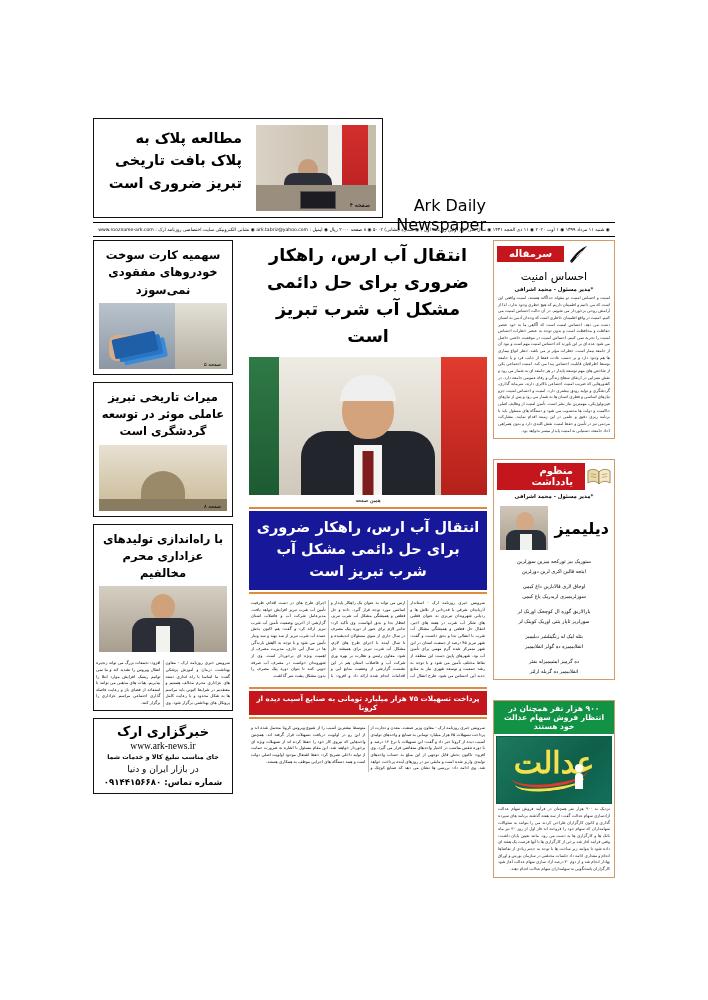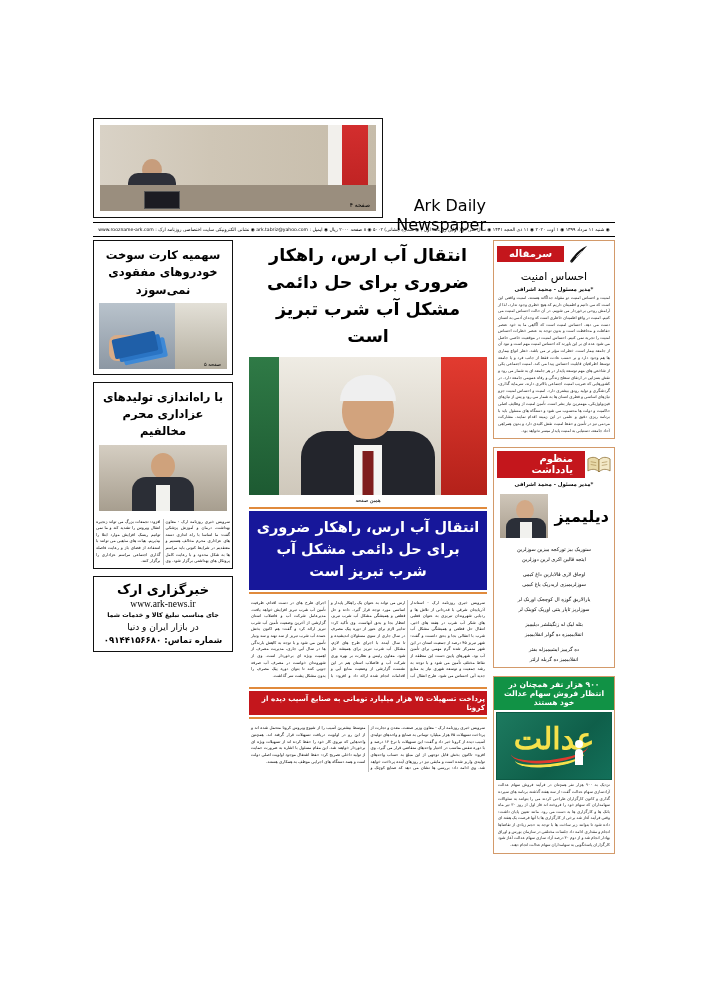--- a/index.html
+++ b/index.html
@@ -96,21 +96,21 @@
     display:flex;align-items:center;justify-content:center;
     font-size:4.6px;letter-spacing:0px;white-space:nowrap;overflow:hidden;
   }
   
   .content{position:absolute;left:93px;top:240px;width:522px;height:660px;}
   .col-right{position:absolute;right:0;top:0;width:122px;}
   .col-mid{position:absolute;right:128px;top:0;width:238px;}
   .col-left{position:absolute;left:0;top:0;width:140px;}
 
   
-  .side-box{border:1px solid #d39a6a;background:#fff;margin-bottom:8px;padding:0;}
+  .side-box{border:1px solid #d39a6a;background:#fff;margin-bottom:20px;padding:0;}
   .side-head{
     display:flex;flex-direction:row-reverse;align-items:center;gap:4px;
     padding:3px 3px 2px 3px;
   }
   .side-head .lbl{
     background:#c4161c;color:#fff;font-weight:bold;font-size:10px;
     padding:2px 12px 3px;letter-spacing:0px;
   }
   .side-head .ic{width:22px;height:20px;position:relative;flex:0 0 auto;}
   .pen-ic{display:block;}
@@ -190,21 +190,21 @@
   .cols3{
     column-count:3;column-gap:5px;column-rule:1px solid #bbb;
     font-size:4.1px;line-height:1.62;text-align:justify;padding:4px 2px;
   }
   .cols2{
     column-count:2;column-gap:5px;column-rule:1px solid #bbb;
     font-size:4.1px;line-height:1.62;text-align:justify;padding:4px 2px;
   }
   .red-banner{
     background:#c4161c;color:#fff;font-weight:bold;font-size:7.2px;
-    padding:3px 2px;
+    text-align:center;padding:3px 2px;
   }
   
   .card{border:1px solid #111;margin-bottom:7px;background:#fff;position:relative;}
   .card .c-title{font-weight:bold;font-size:11.5px;line-height:1.5;text-align:center;padding:6px 5px 4px;}
   .card .c-photo{height:66px;margin:0 5px 5px;position:relative;overflow:hidden;background:#cdc6ba;}
   .c-photo.money{background:linear-gradient(180deg,#b9c3cc,#8c97a3);}
   .c-photo.money .hand{position:absolute;left:10px;bottom:8px;width:34px;height:26px;background:#d9ac87;border-radius:8px;}
   .c-photo.money .cards{position:absolute;left:14px;bottom:14px;width:44px;height:20px;background:#1f5fa8;border-radius:2px;transform:rotate(-12deg);box-shadow:4px 4px 0 #2a74c4,8px 8px 0 #3e89d6;}
   .c-photo.money .shelf{position:absolute;right:0;top:0;bottom:0;width:52px;background:linear-gradient(180deg,#e3e0d7,#b4ae9f);}
   .c-photo.heritage{background:linear-gradient(180deg,#e7e1d2,#c9b996);}
@@ -249,20 +249,21 @@
       <div class="col" style="left:36px"></div>
       <div class="col" style="left:52px"></div>
       <div class="col" style="left:66px"></div>
       <div class="arch1"></div>
       <div class="arch2"></div>
     </div>
   </div>
   <div style="position:absolute;left:404px;top:196px;width:82px;">Ark Daily Newspaper</div>
 
   <div class="top-feature">
+    <div class="tf-title">مطالعه پلاک به پلاک بافت تاریخی تبریز ضروری است</div>
     <div class="tf-photo">
       <div class="curtain"></div>
       <div class="flagred"></div>
       <div class="flagwhite"></div>
       <div class="person-head"></div>
       <div class="person-body"></div>
       <div class="desk"></div>
       <div class="mon"></div>
       <div class="tf-pageref">صفحه ۴</div>
     </div>
@@ -388,20 +389,28 @@
             <div class="c-photo money">
               <div class="shelf"></div>
               <div class="hand"></div>
               <div class="cards"></div>
               <div class="c-pref">صفحه ۵</div>
             </div>
           </div>
         </div>
       </div>
 
+      <div class="card">
+        <div class="c-title">میراث تاریخی تبریز عاملی موثر در توسعه گردشگری است</div>
+        <div class="c-photo heritage">
+          <div class="dome"></div>
+          <div class="base"></div>
+          <div class="c-pref">صفحه ۸</div>
+        </div>
+      </div>
 
       <div class="card">
         <div class="c-title">با راه‌اندازی تولید‌های عزاداری محرم مخالفیم</div>
         <div class="c-photo person">
           <div class="h"></div>
             <div class="b"></div>
             <div class="s"></div>
         </div>
         <div class="leftcols">
           <span>سرویس خبری روزنامه ارک - معاون بهداشت، درمان و آموزش پزشکی گفت: ما اساسا با راه اندازی دسته های عزاداری محرم مخالف هستیم و معتقدیم در شرایط کنونی باید مراسم ها به شکل محدود و با رعایت کامل پروتکل های بهداشتی برگزار شود. وی افزود: تجمعات بزرگ می تواند زنجیره انتقال ویروس را تشدید کند و ما نمی توانیم ریسک افزایش موارد ابتلا را بپذیریم. هیات های مذهبی می توانند با استفاده از فضای باز و رعایت فاصله گذاری اجتماعی مراسم عزاداری را برگزار کنند.</span>

